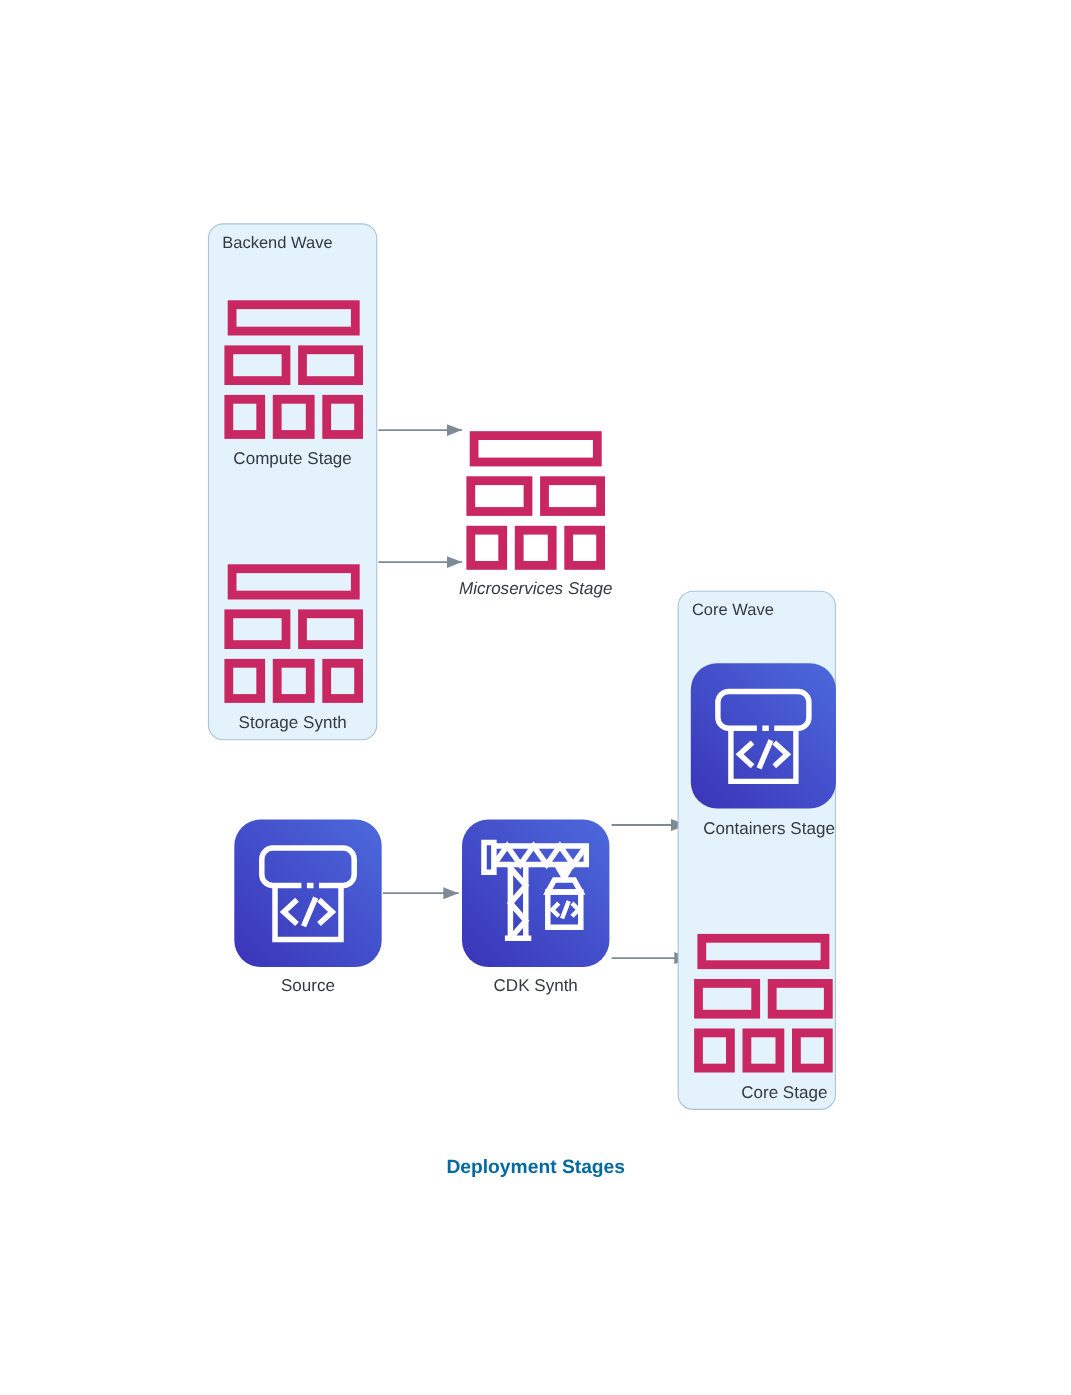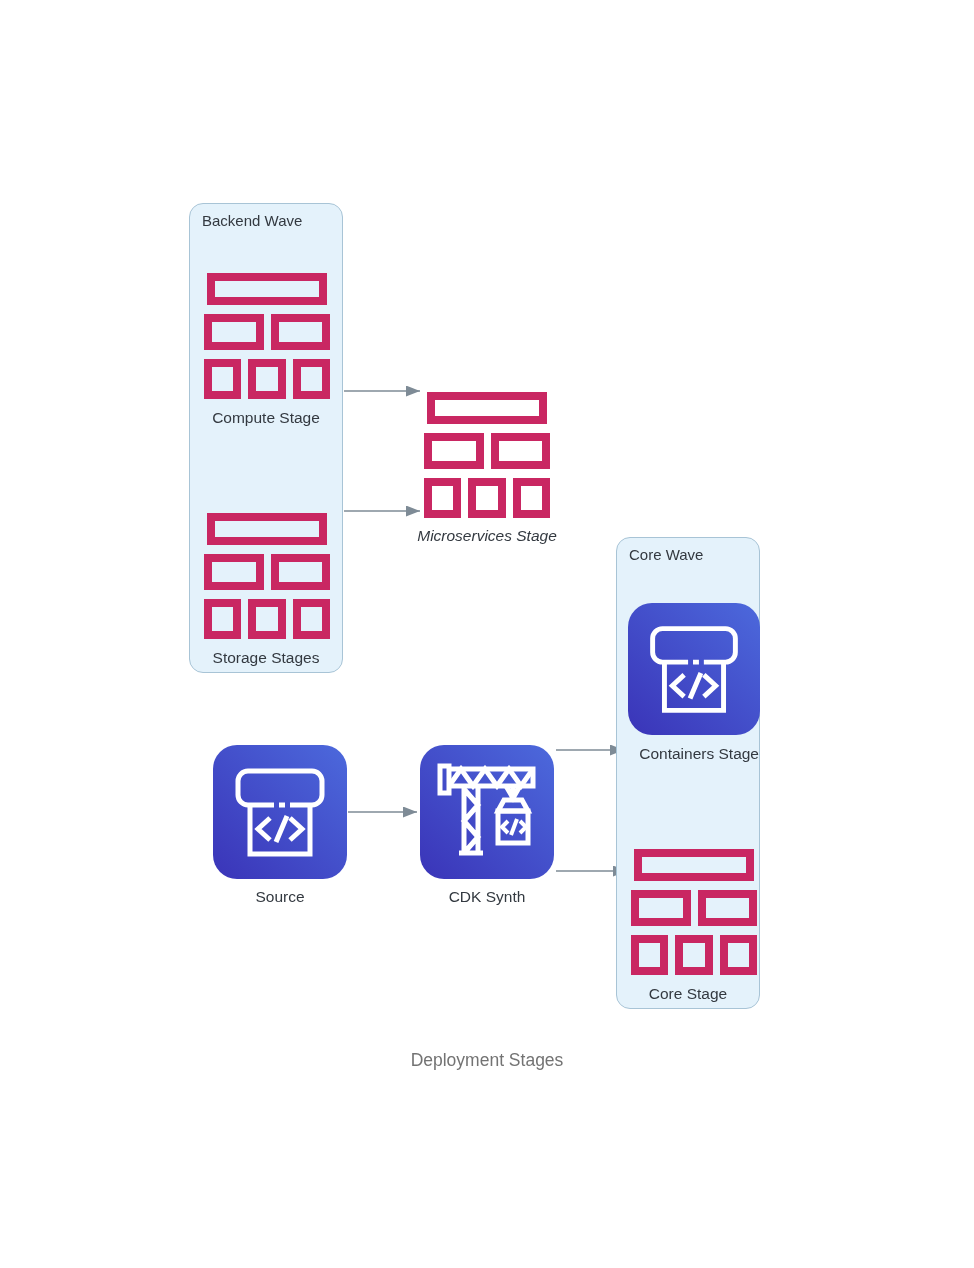--- a/index.html
+++ b/index.html
@@ -46,21 +46,21 @@
   .blue-icon svg{display:block;width:100%;height:100%;}
   .glyph{stroke:#ffffff;fill:none;stroke-width:5;}
   .glyph-thin{stroke:#ffffff;fill:none;stroke-width:4;}
 
   .free-node{position:absolute;display:flex;flex-direction:column;align-items:center;}
   .free-node .node-label{margin-top:8px;font-size:15.5px;line-height:19px;text-align:center;}
 
   .abs{position:absolute;}
   .diagram-title{
     position:absolute;left:187px;top:1050px;width:600px;text-align:center;
-    font-size:17.5px;color:#737373;
+    font-size:17.5px;color:#0369a1;font-weight:bold;
   }
 </style>
 </head>
 <body>
 
 <div class="canvas">
 
   <svg class="edges-layer" viewBox="0 0 974 1268">
     <defs>
       <marker id="arrowhead" markerUnits="userSpaceOnUse" markerWidth="14" markerHeight="11" refX="14" refY="5.5" orient="auto">
@@ -100,21 +100,21 @@
       <div class="brick-row r2">
           <span class="brick"></span>
           <span class="brick"></span>
         </div>
       <div class="brick-row r3">
           <span class="brick"></span>
           <span class="brick"></span>
           <span class="brick"></span>
         </div>
     </div>
-    <div class="stage-label" style="top:444px;">Storage Stages</div>
+    <div class="stage-label" style="top:444px;">Storage Synth</div>
   </div>
 
   <div class="wave" style="left:616px;top:537px;width:144px;height:472px;">
     <div class="wave-label">Core Wave</div>
 
     <div class="blue-icon abs" style="left:11px;top:65px;width:132px;height:132px;">
       <svg viewBox="0 0 134 134">
         <path class="glyph" d="M25,50 V36 A10,10 0 0 1 35,26 H99 A10,10 0 0 1 109,36 V50
                                M25,50 A10,10 0 0 0 35,60 H61
                                M109,50 A10,10 0 0 1 99,60 H77
@@ -132,21 +132,21 @@
       <div class="brick-row r2">
           <span class="brick"></span>
           <span class="brick"></span>
         </div>
       <div class="brick-row r3">
           <span class="brick"></span>
           <span class="brick"></span>
           <span class="brick"></span>
         </div>
     </div>
-    <div class="stage-label" style="top:446px;">Core Stage</div>
+    <div class="stage-label" style="top:446px;padding-left:25px;">Core Stage</div>
   </div>
 
   <div class="free-node" style="left:397px;top:392px;width:180px;font-style:italic;">
     <div class="brick-icon">
       <div class="brick-row r1">
           <span class="brick"></span>
         </div>
       <div class="brick-row r2">
           <span class="brick"></span>
           <span class="brick"></span>

